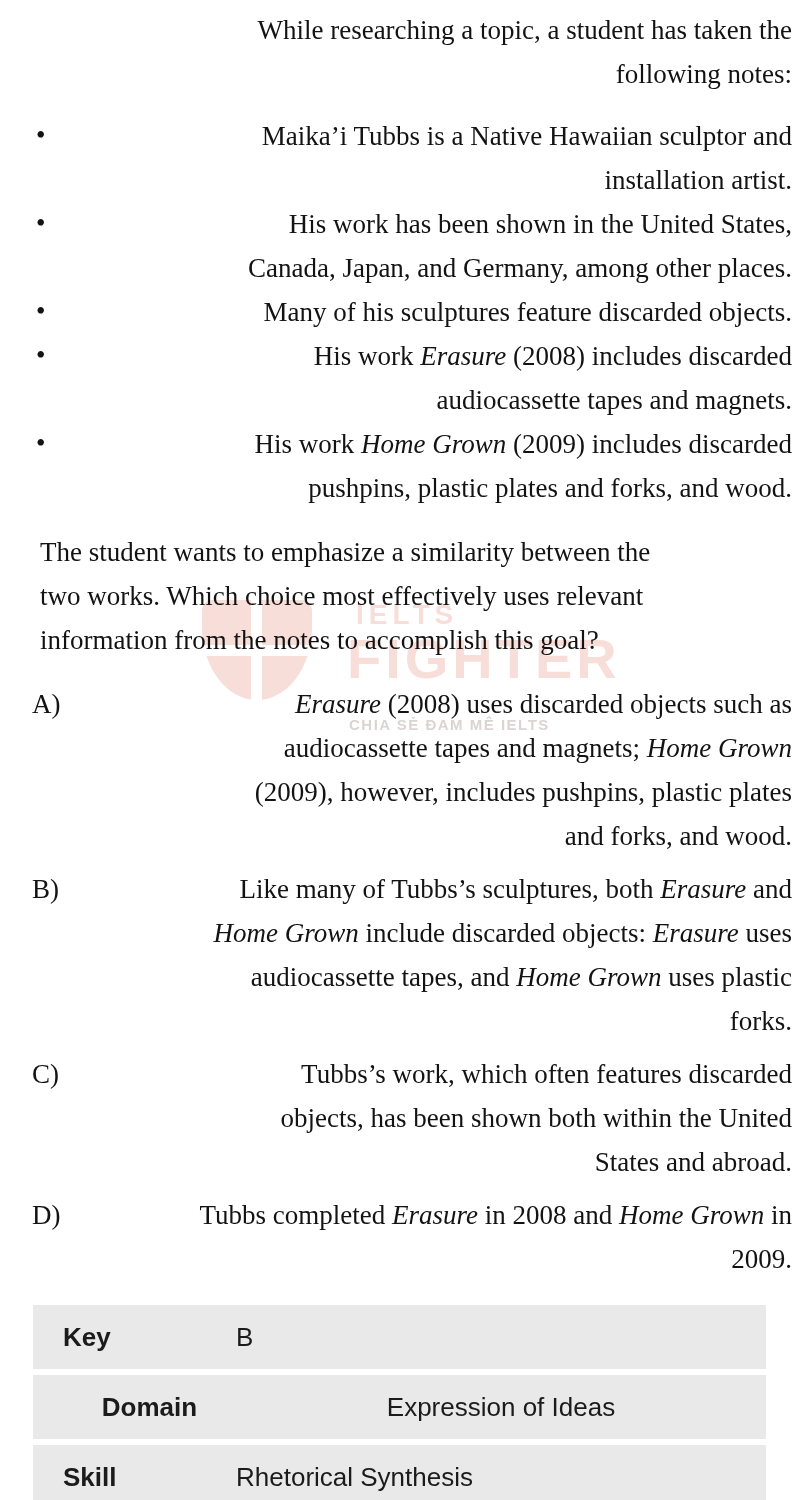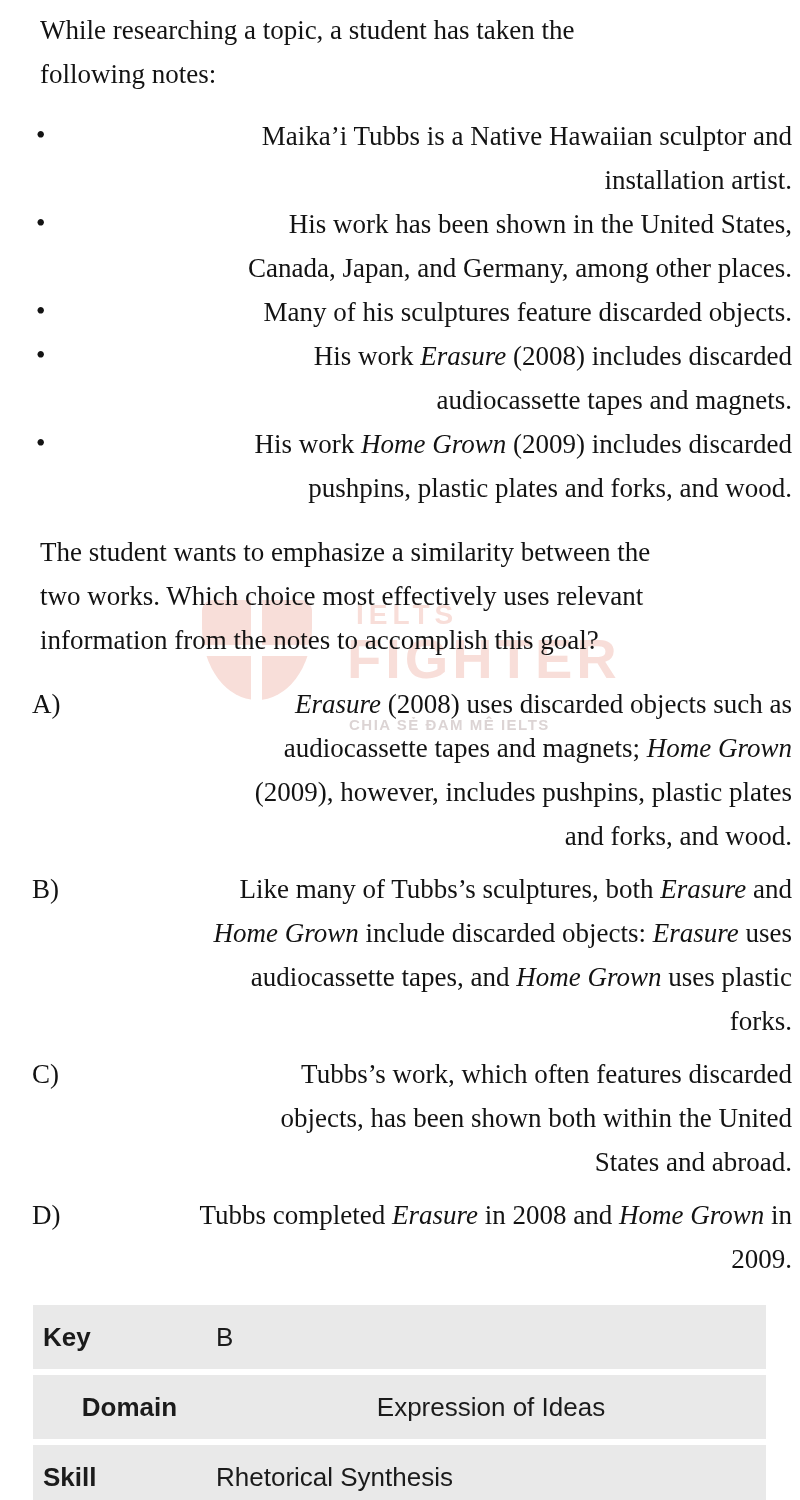--- a/index.html
+++ b/index.html
@@ -40,21 +40,21 @@
     position:absolute; left:349px; top:716px;
     font-family:"Liberation Sans", sans-serif; font-weight:bold;
     font-size:15px; letter-spacing:1.5px;
   }
   
   .page { position:relative; z-index:1; padding:8px 8px 0 40px; }
   .para {
     font-size:27px; line-height:44px;
     white-space:pre-line; margin:0;
   }
-  .intro { margin-bottom:18px; }
+  .intro { margin-bottom:18px;text-align:right; }
   .prompt { margin-top:20px; margin-bottom:20px; }
   .notes { list-style:none; margin:0; padding:0; }
   .note {
     position:relative; padding-left:36px;
     font-size:27px; line-height:44px;
   }
   .bullet { position:absolute; left:-4px; top:-1px; }
   .note-text, .choice-text { white-space:pre-line; display:block;text-align:right; }
   .choices { margin:0; }
   .choice {
@@ -64,21 +64,21 @@
   .choice-label { position:absolute; left:-8px; top:0; }
   
   .answer-table { margin:24px 0 0 -7px; width:733px; }
   .trow {
     display:flex; align-items:center;
     height:64px; margin-bottom:6px;
     font-family:"Liberation Sans", sans-serif;
     font-size:26px; color:#1b1b1b;
   }
   .trow:last-child { margin-bottom:0; }
-  .tlabel { width:173px; padding-left:10px; font-weight:bold; flex-shrink:0; }
+  .tlabel { width:173px; padding-left:30px; font-weight:bold; flex-shrink:0; }
   .tvalue { flex:1; }
 </style>
 </head>
 <body>
 
 <div class="watermark">
   <div class="wm-shield" style="background: rgb(248, 222, 217);"></div>
   <div class="wm-ielts" style="color: rgb(248, 222, 217);">IELTS</div>
   <div class="wm-fighter" style="color: rgb(248, 222, 217);">FIGHTER</div>
   <div class="wm-tagline" style="color: rgb(220, 212, 212);">CHIA SẺ ĐAM MÊ IELTS</div>

